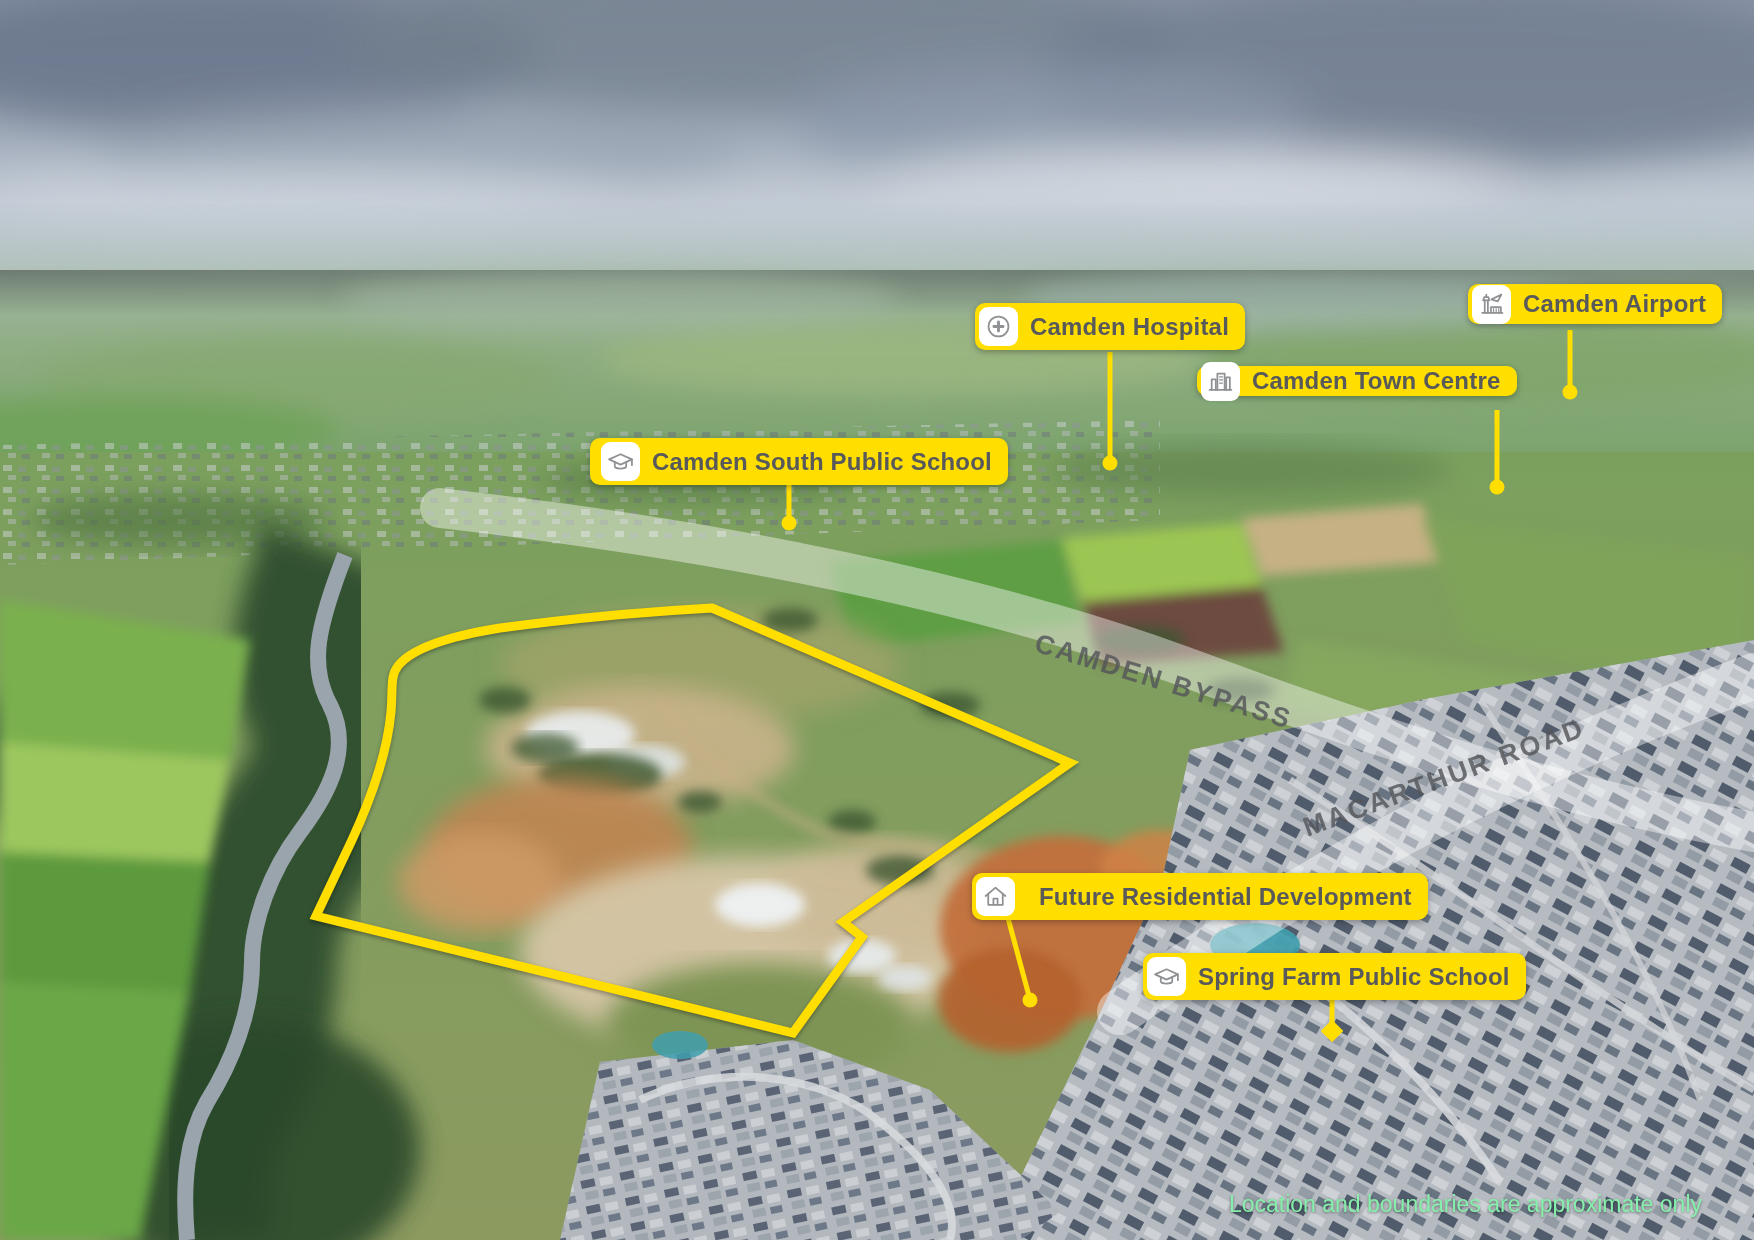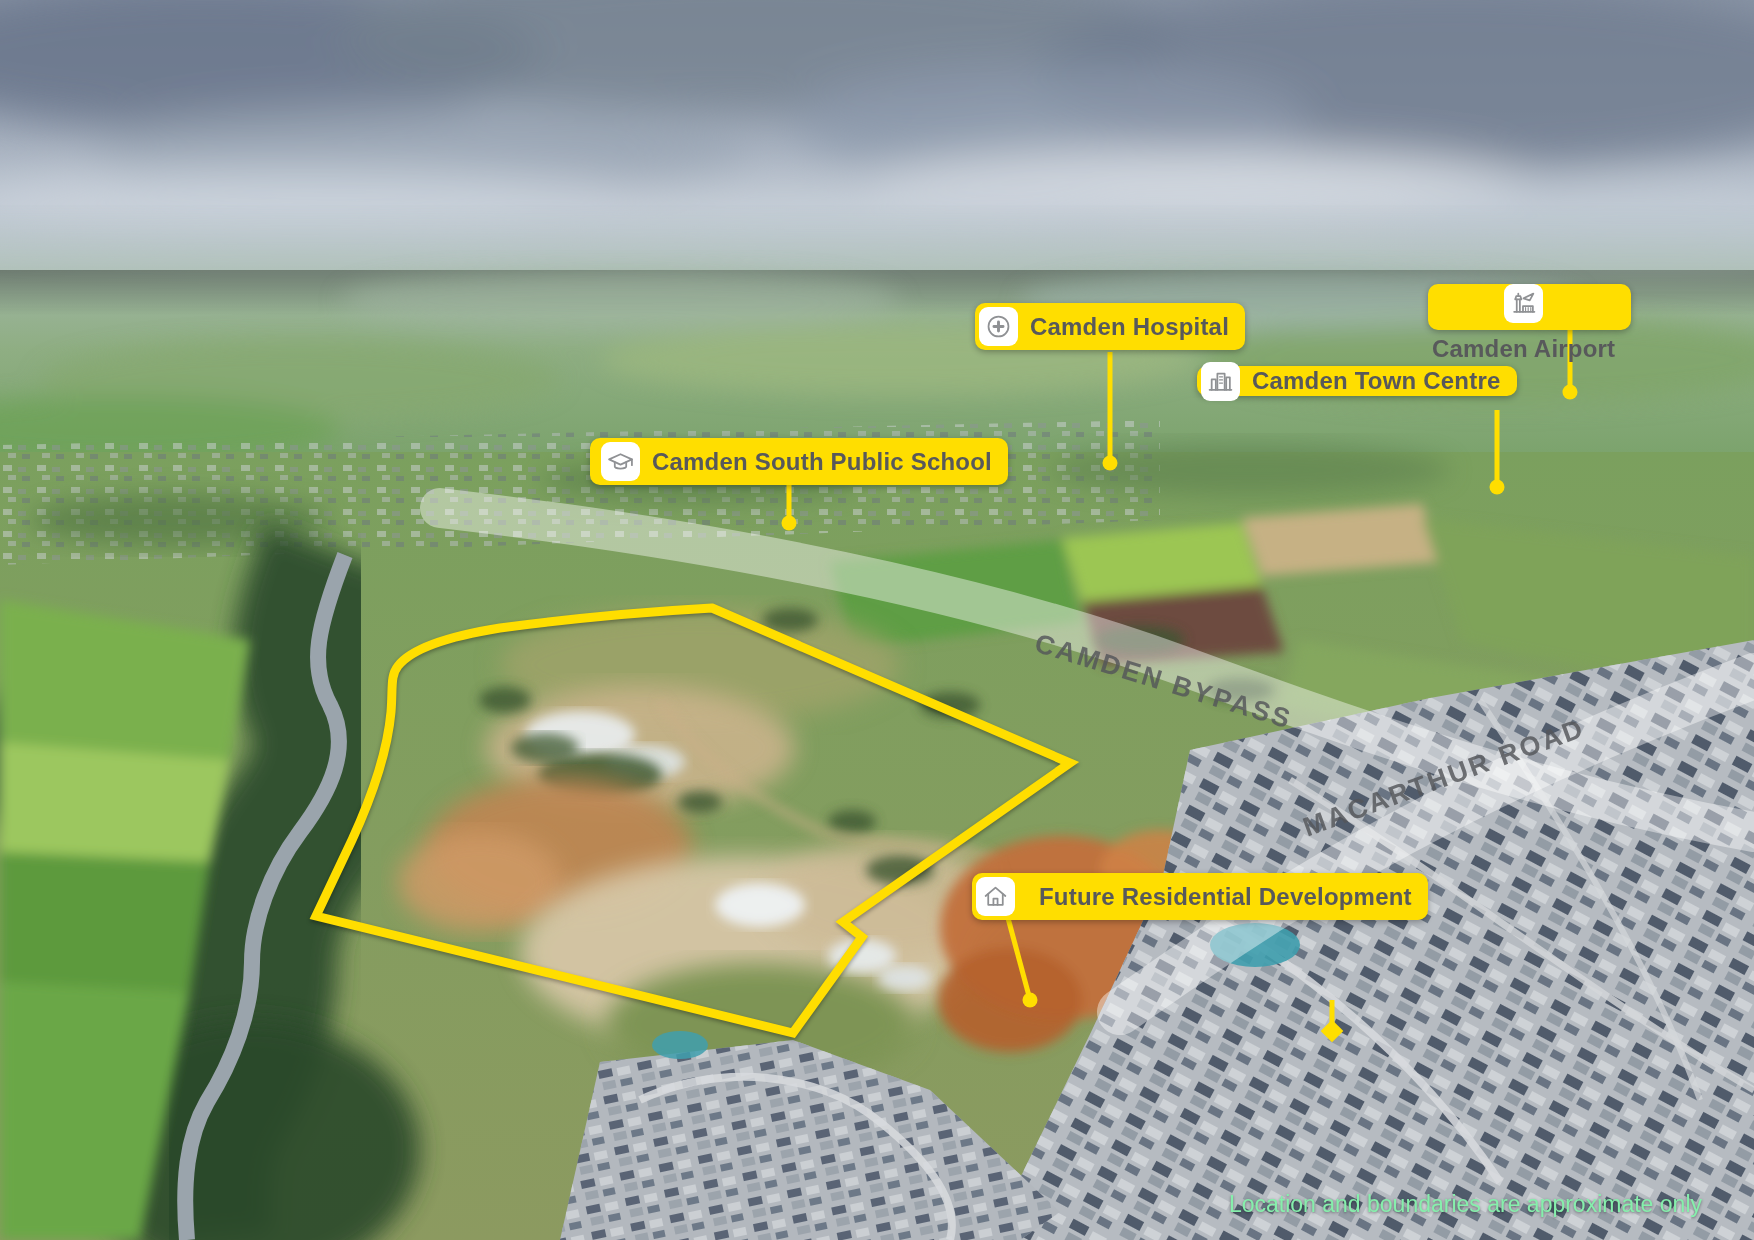--- a/index.html
+++ b/index.html
@@ -234,21 +234,21 @@
         <path d="M4.5 21V11h4v10"></path>
           <path d="M10 21V5.5h7V21"></path>
         <path d="M12 8.5h3M12 11.5h3M12 14.5h3" stroke-width="1.1"></path>
         <path d="M18.5 21V9h3.5v12"></path>
           <path d="M2.5 21h21"></path>
       </svg>
     </span>
     <span class="txt">Camden Town Centre</span>
   </div>
 
-  <div class="maplabel" style="left:1428px;top:284px;height:46px;flex-direction:column;">
+  <div class="maplabel" style="left:1468px;top:284px;height:40px;">
     <span class="iconbox">
       <svg width="27" height="27" viewBox="0 0 26 26">
         <path d="M6.5 21V9M9.5 21V9"></path>
           <path d="M5 9l1-3h4l1 3z"></path>
           <path d="M8 6V3.5"></path>
         <path d="M13 8l9.5-4.5-3.5 6.5z"></path>
         <path d="M12.5 21v-5.5h9.5V21"></path>
           <path d="M15 21v-4M17.5 21v-4M20 21v-4" stroke-width="1.1"></path>
         <path d="M4 21h19.5"></path>
       </svg>
@@ -271,16 +271,26 @@
     <span class="iconbox">
       <svg width="27" height="27" viewBox="0 0 26 26">
         <path d="M3.5 12.5L13 4.5l9.5 8"></path>
         <path d="M6 10.8V21h14V10.8"></path>
         <path d="M11 21v-6h4v6"></path>
       </svg>
     </span>
     <span class="txt">Future Residential Development</span>
   </div>
 
+  <div class="maplabel" style="left:1143px;top:953px;">
+    <span class="iconbox">
+      <svg width="27" height="27" viewBox="0 0 26 26">
+        <path d="M13 6L24 11L13 16L2 11Z"></path>
+        <path d="M7.5 13.6v4.1c0 1.1 2.5 2.1 5.5 2.1s5.5-1 5.5-2.1v-4.1"></path>
+        <path d="M24 11v5.5"></path>
+      </svg>
+    </span>
+    <span class="txt">Spring Farm Public School</span>
+  </div>
 
   <div class="disclaimer">Location and boundaries are approximate only</div>
 
 </div>
 
 </body></html>

